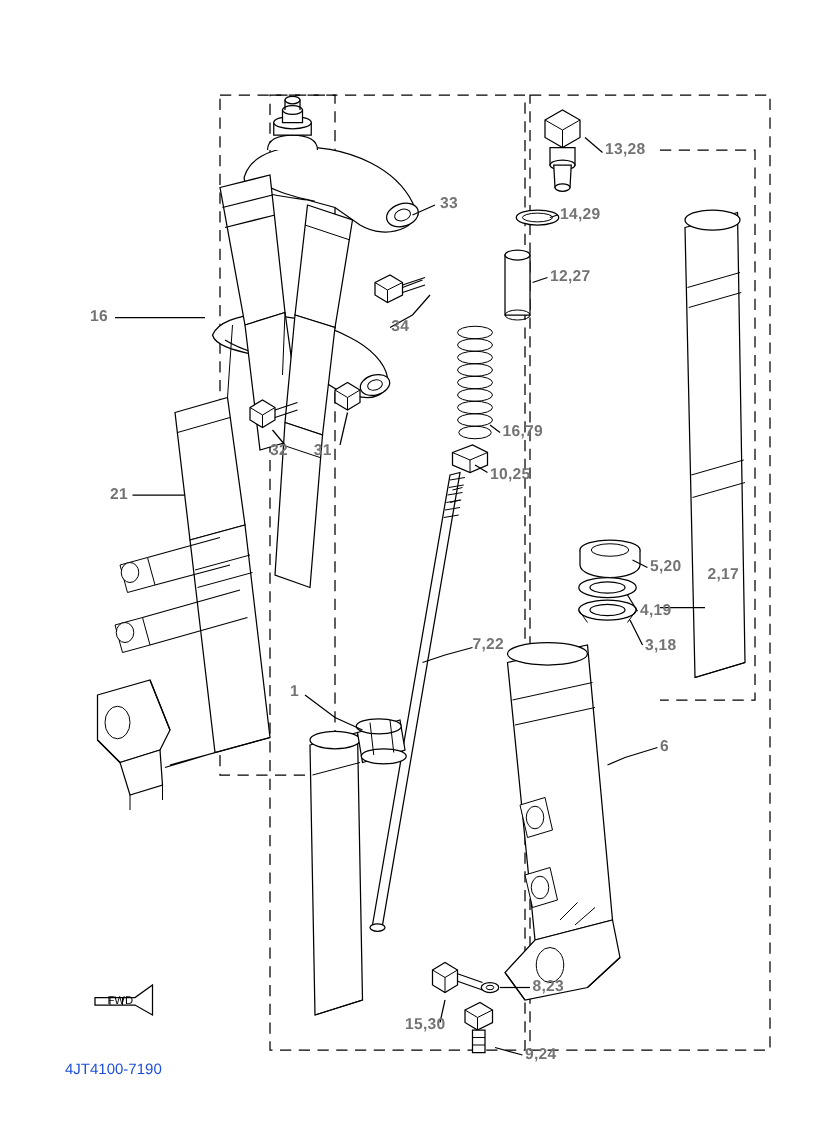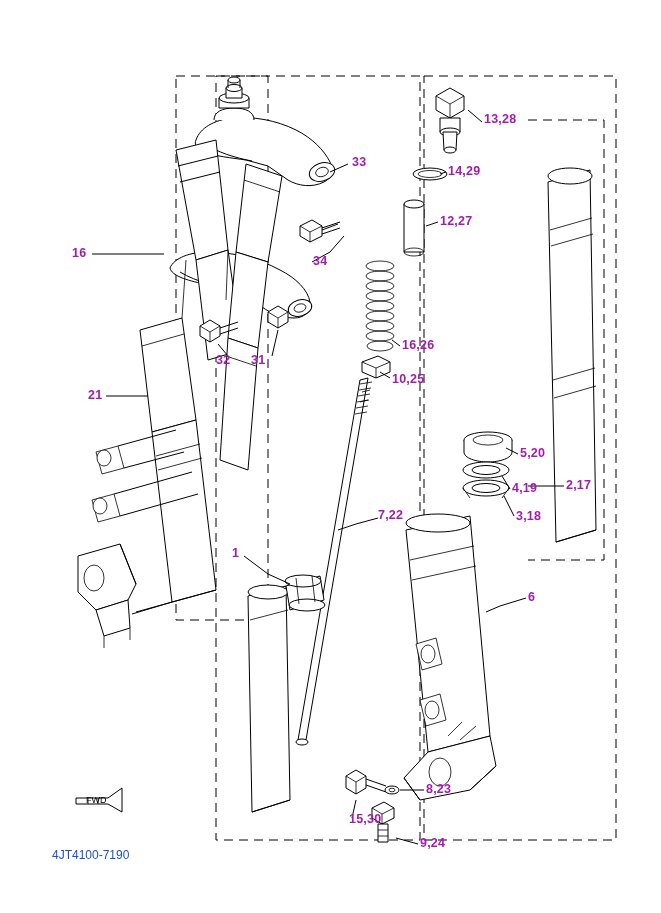--- a/index.html
+++ b/index.html
@@ -22,21 +22,21 @@
     left: 0;
     top: 0;
     width: 661px;
     height: 913px;
   }
   .callout {
     position: absolute;
     font-family: "Liberation Sans", sans-serif;
     font-size: 12.5px;
     font-weight: bold;
-    color: #a21caf;
+    color: #737373;
     white-space: nowrap;
     letter-spacing: 0.2px;
   }
   .partno {
     position: absolute;
     font-family: "Liberation Sans", sans-serif;
     font-size: 12px;
     font-weight: normal;
     color: #1d4ed8;
     white-space: nowrap;
@@ -303,27 +303,27 @@
   <div class="callout" style="left:88px; top:388px;">21</div>
   <div class="callout" style="left:352px; top:155px;">33</div>
   <div class="callout" style="left:313px; top:254px;">34</div>
   <div class="callout" style="left:216px; top:353px;">32</div>
   <div class="callout" style="left:251px; top:353px;text-align:center;">31</div>
   <div class="callout" style="left:232px; top:546px;">1</div>
   <div class="callout" style="left:378px; top:508px;">7,22</div>
   <div class="callout" style="left:484px; top:112px;">13,28</div>
   <div class="callout" style="left:448px; top:164px;">14,29</div>
   <div class="callout" style="left:440px; top:214px;">12,27</div>
-  <div class="callout" style="left:402px; top:338px;">16,26</div>
+  <div class="callout" style="left:402px; top:338px;">16,79</div>
   <div class="callout" style="left:392px; top:372px;">10,25</div>
   <div class="callout" style="left:520px; top:446px;">5,20</div>
   <div class="callout" style="left:512px; top:481px;">4,19</div>
   <div class="callout" style="left:516px; top:509px;">3,18</div>
-  <div class="callout" style="left:566px; top:478px;">2,17</div>
+  <div class="callout" style="left:566px; top:452px;">2,17</div>
   <div class="callout" style="left:528px; top:590px;">6</div>
-  <div class="callout" style="left:324px; top:812px;margin-left:25px;">15,30</div>
+  <div class="callout" style="left:324px; top:812px;">15,30</div>
   <div class="callout" style="left:426px; top:782px;">8,23</div>
   <div class="callout" style="left:420px; top:836px;">9,24</div>
 
   <div class="fwd-label" style="left:86px; top:795px;">FWD</div>
   <div class="partno" style="left:52px; top:848px;">4JT4100-7190</div>
 
 </div>
 
 </body></html>

